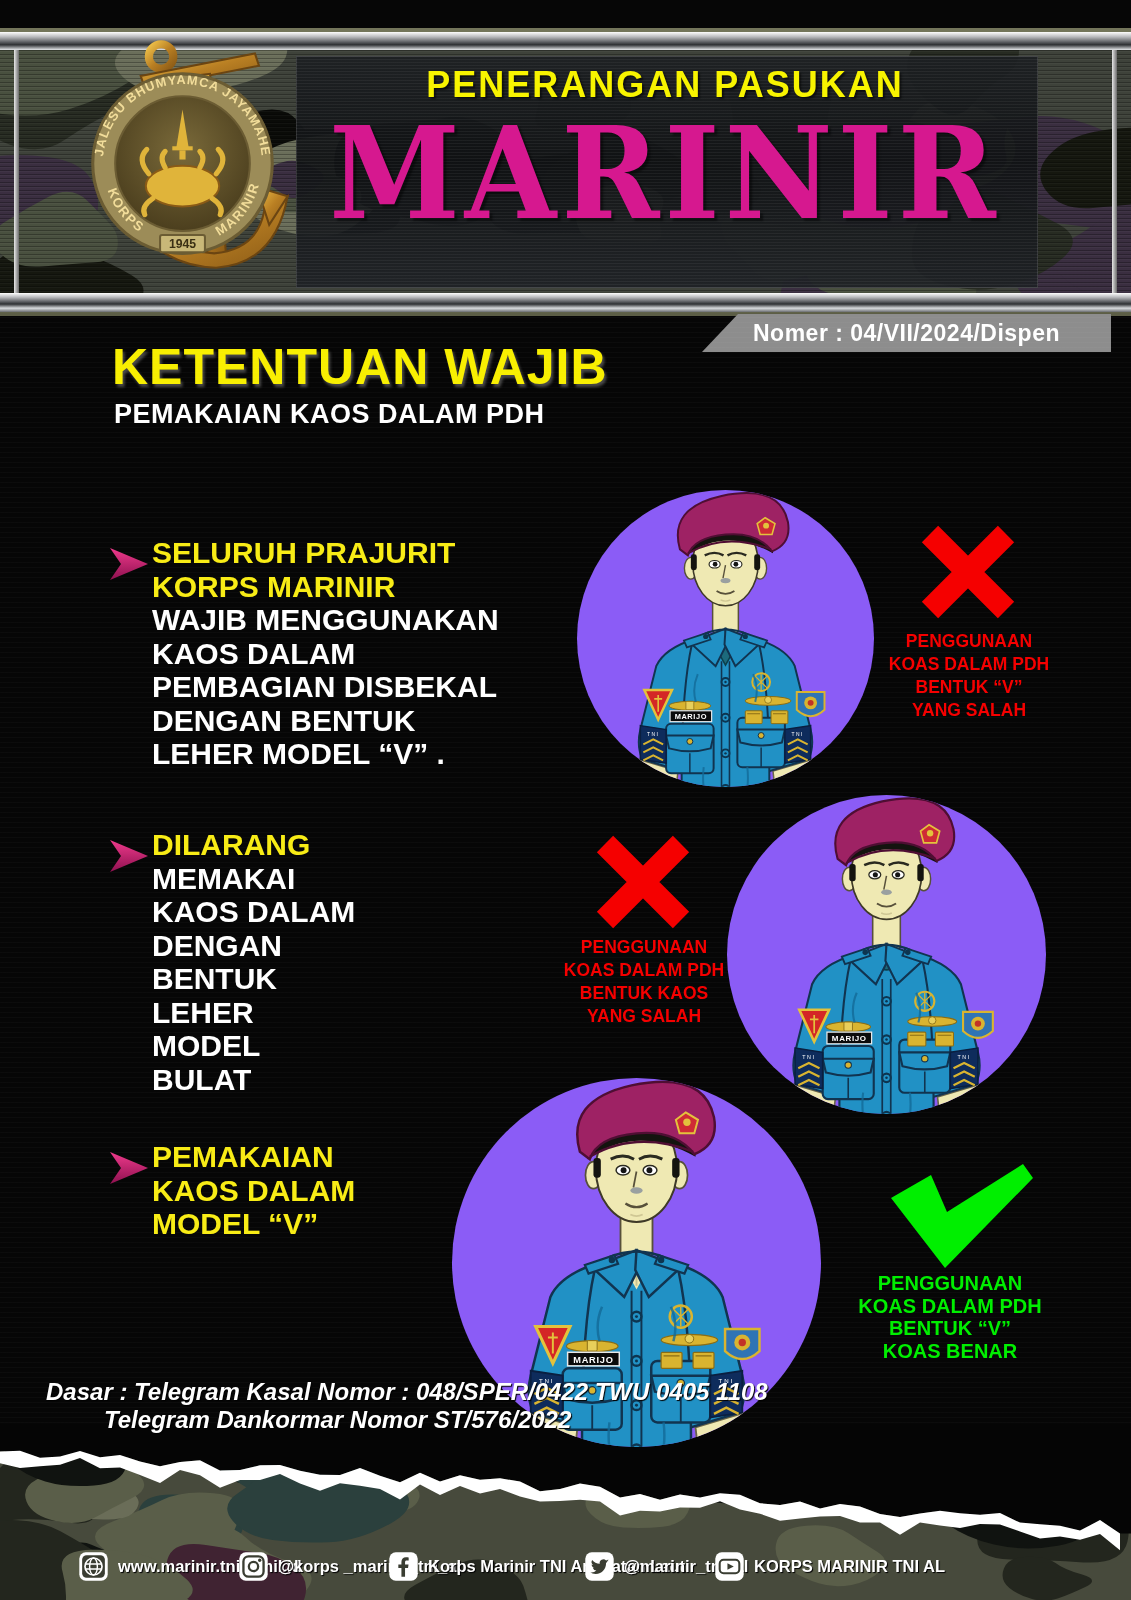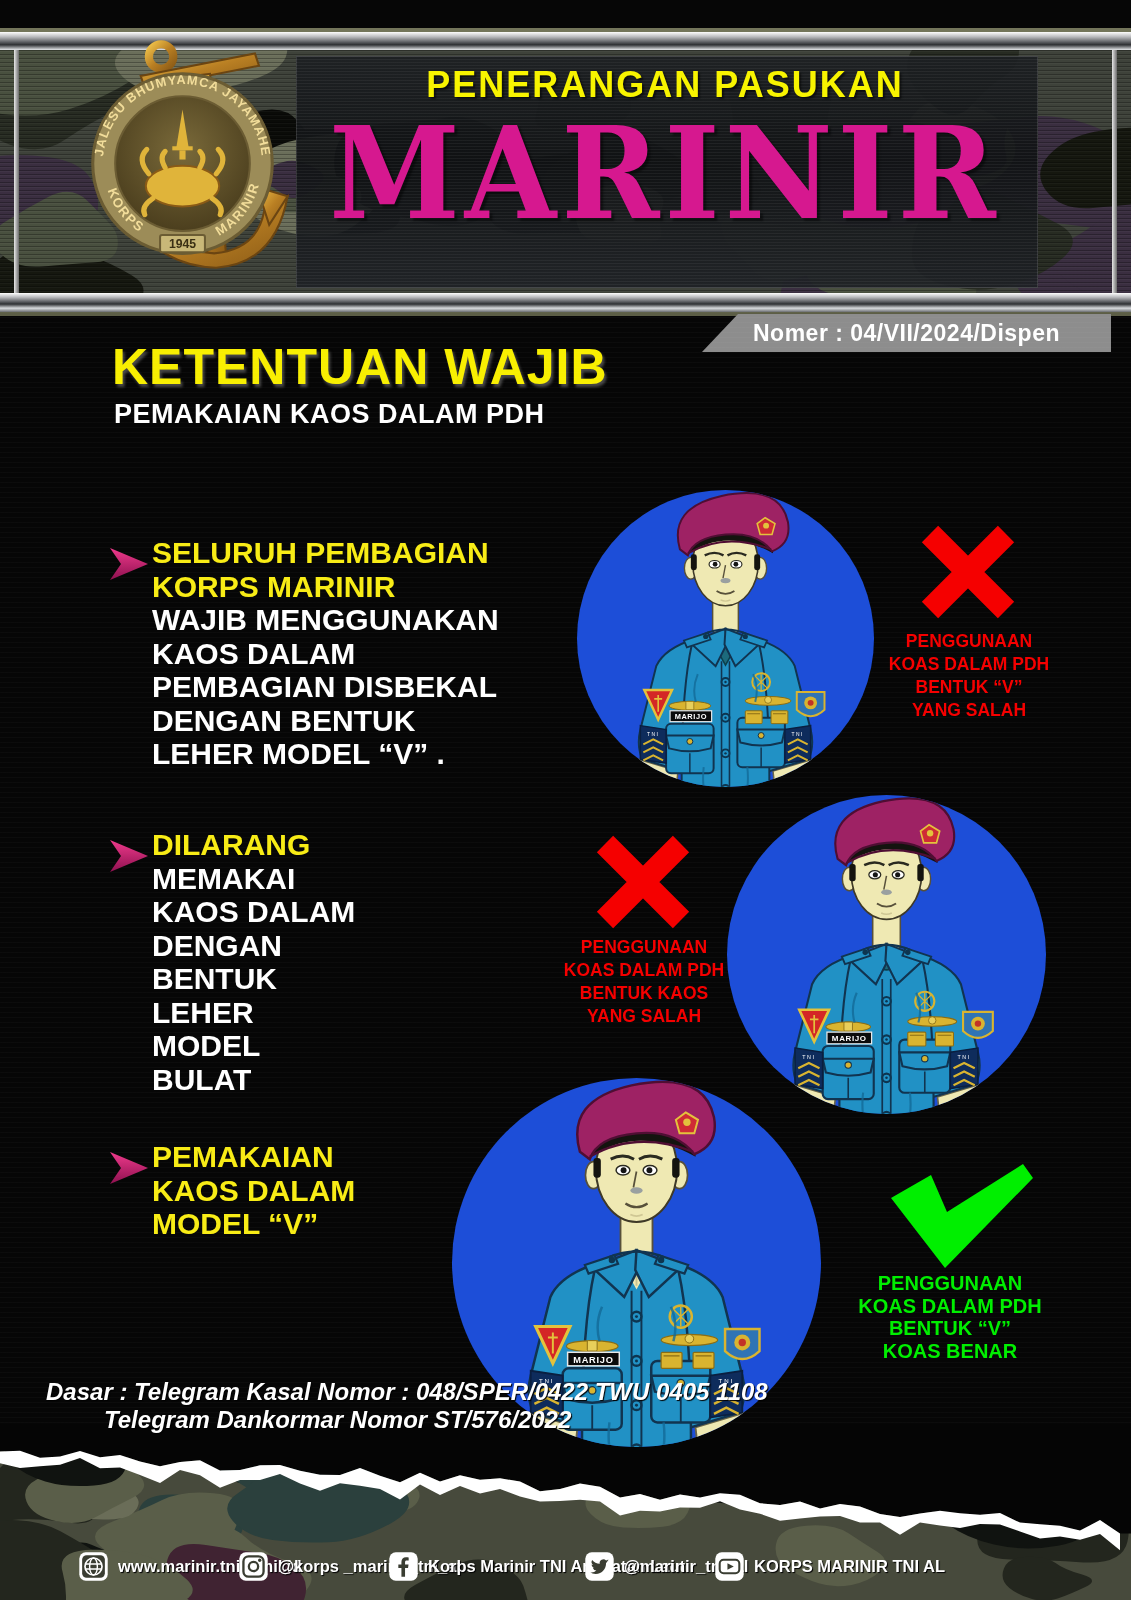--- a/index.html
+++ b/index.html
@@ -35,21 +35,21 @@
   .doc-title{left:112px;top:338px;color:#f8ef00;font-weight:bold;font-size:50px;letter-spacing:1px;
      text-shadow:2px 3px 3px rgba(130,130,130,.55);white-space:nowrap;}
   .doc-sub{left:114px;top:399px;color:#fff;font-weight:bold;font-size:27px;letter-spacing:.5px;white-space:nowrap;}
   .body-streaks{left:0;top:312px;width:1131px;height:1112px;pointer-events:none;
      background:repeating-linear-gradient(180deg,rgba(255,255,255,.022) 0 1px,transparent 1px 5px);}
   
   .bullet{width:42px;height:36px;}
   .sec-text{line-height:33.5px;font-weight:bold;font-size:30px;white-space:nowrap;}
   .sec-text .hl .ln{color:#f8ec16;}
   .sec-text .body .ln{color:#fff;}
-  .figure{border-radius:50%;background:#1d4ed8;overflow:hidden;z-index:3;}
+  .figure{border-radius:50%;background:#8b5cf6;overflow:hidden;z-index:3;}
   .figure svg{display:block;width:100%;height:100%;}
   .caption{text-align:center;font-weight:bold;}
   .cap-red{color:#f50000;font-size:17.5px;line-height:23px;}
   .cap-green{color:#00ef00;font-size:20px;line-height:22.5px;z-index:3;}
   
   .dasar{left:46px;top:1378px;color:#fff;font-style:italic;font-weight:bold;font-size:24px;
      line-height:28px;z-index:6;text-shadow:1px 1px 1px #000;}
   .dasar .l2{margin-left:58px;}
   .camo-ft{left:0;top:1424px;width:1131px;height:176px;overflow:hidden;z-index:1;}
   .tear{left:0;top:1424px;width:1131px;height:140px;z-index:2;}
@@ -165,21 +165,21 @@
     <defs>
         <linearGradient id="pk" x1="0" y1="0" x2="0" y2="1">
       <stop offset="0" stop-color="#ef3a8c"></stop>
           <stop offset="1" stop-color="#8f1150"></stop>
         </linearGradient>
       </defs>
     <polygon points="0,2 38,18 0,34 11,18" fill="url(#pk)"></polygon>
   </svg>
   <div class="abs sec-text" style="left:152px;top:536px">
     <div class="hl">
-        <div class="ln">SELURUH PEMBAGIAN</div>
+        <div class="ln">SELURUH PRAJURIT</div>
         <div class="ln">KORPS MARINIR</div>
       </div>
     <div class="body">
         <div class="ln">WAJIB MENGGUNAKAN</div>
         <div class="ln">KAOS DALAM</div>
         <div class="ln">PEMBAGIAN DISBEKAL</div>
         <div class="ln">DENGAN BENTUK</div>
         <div class="ln">LEHER MODEL “V” .</div>
       </div>
   </div>

